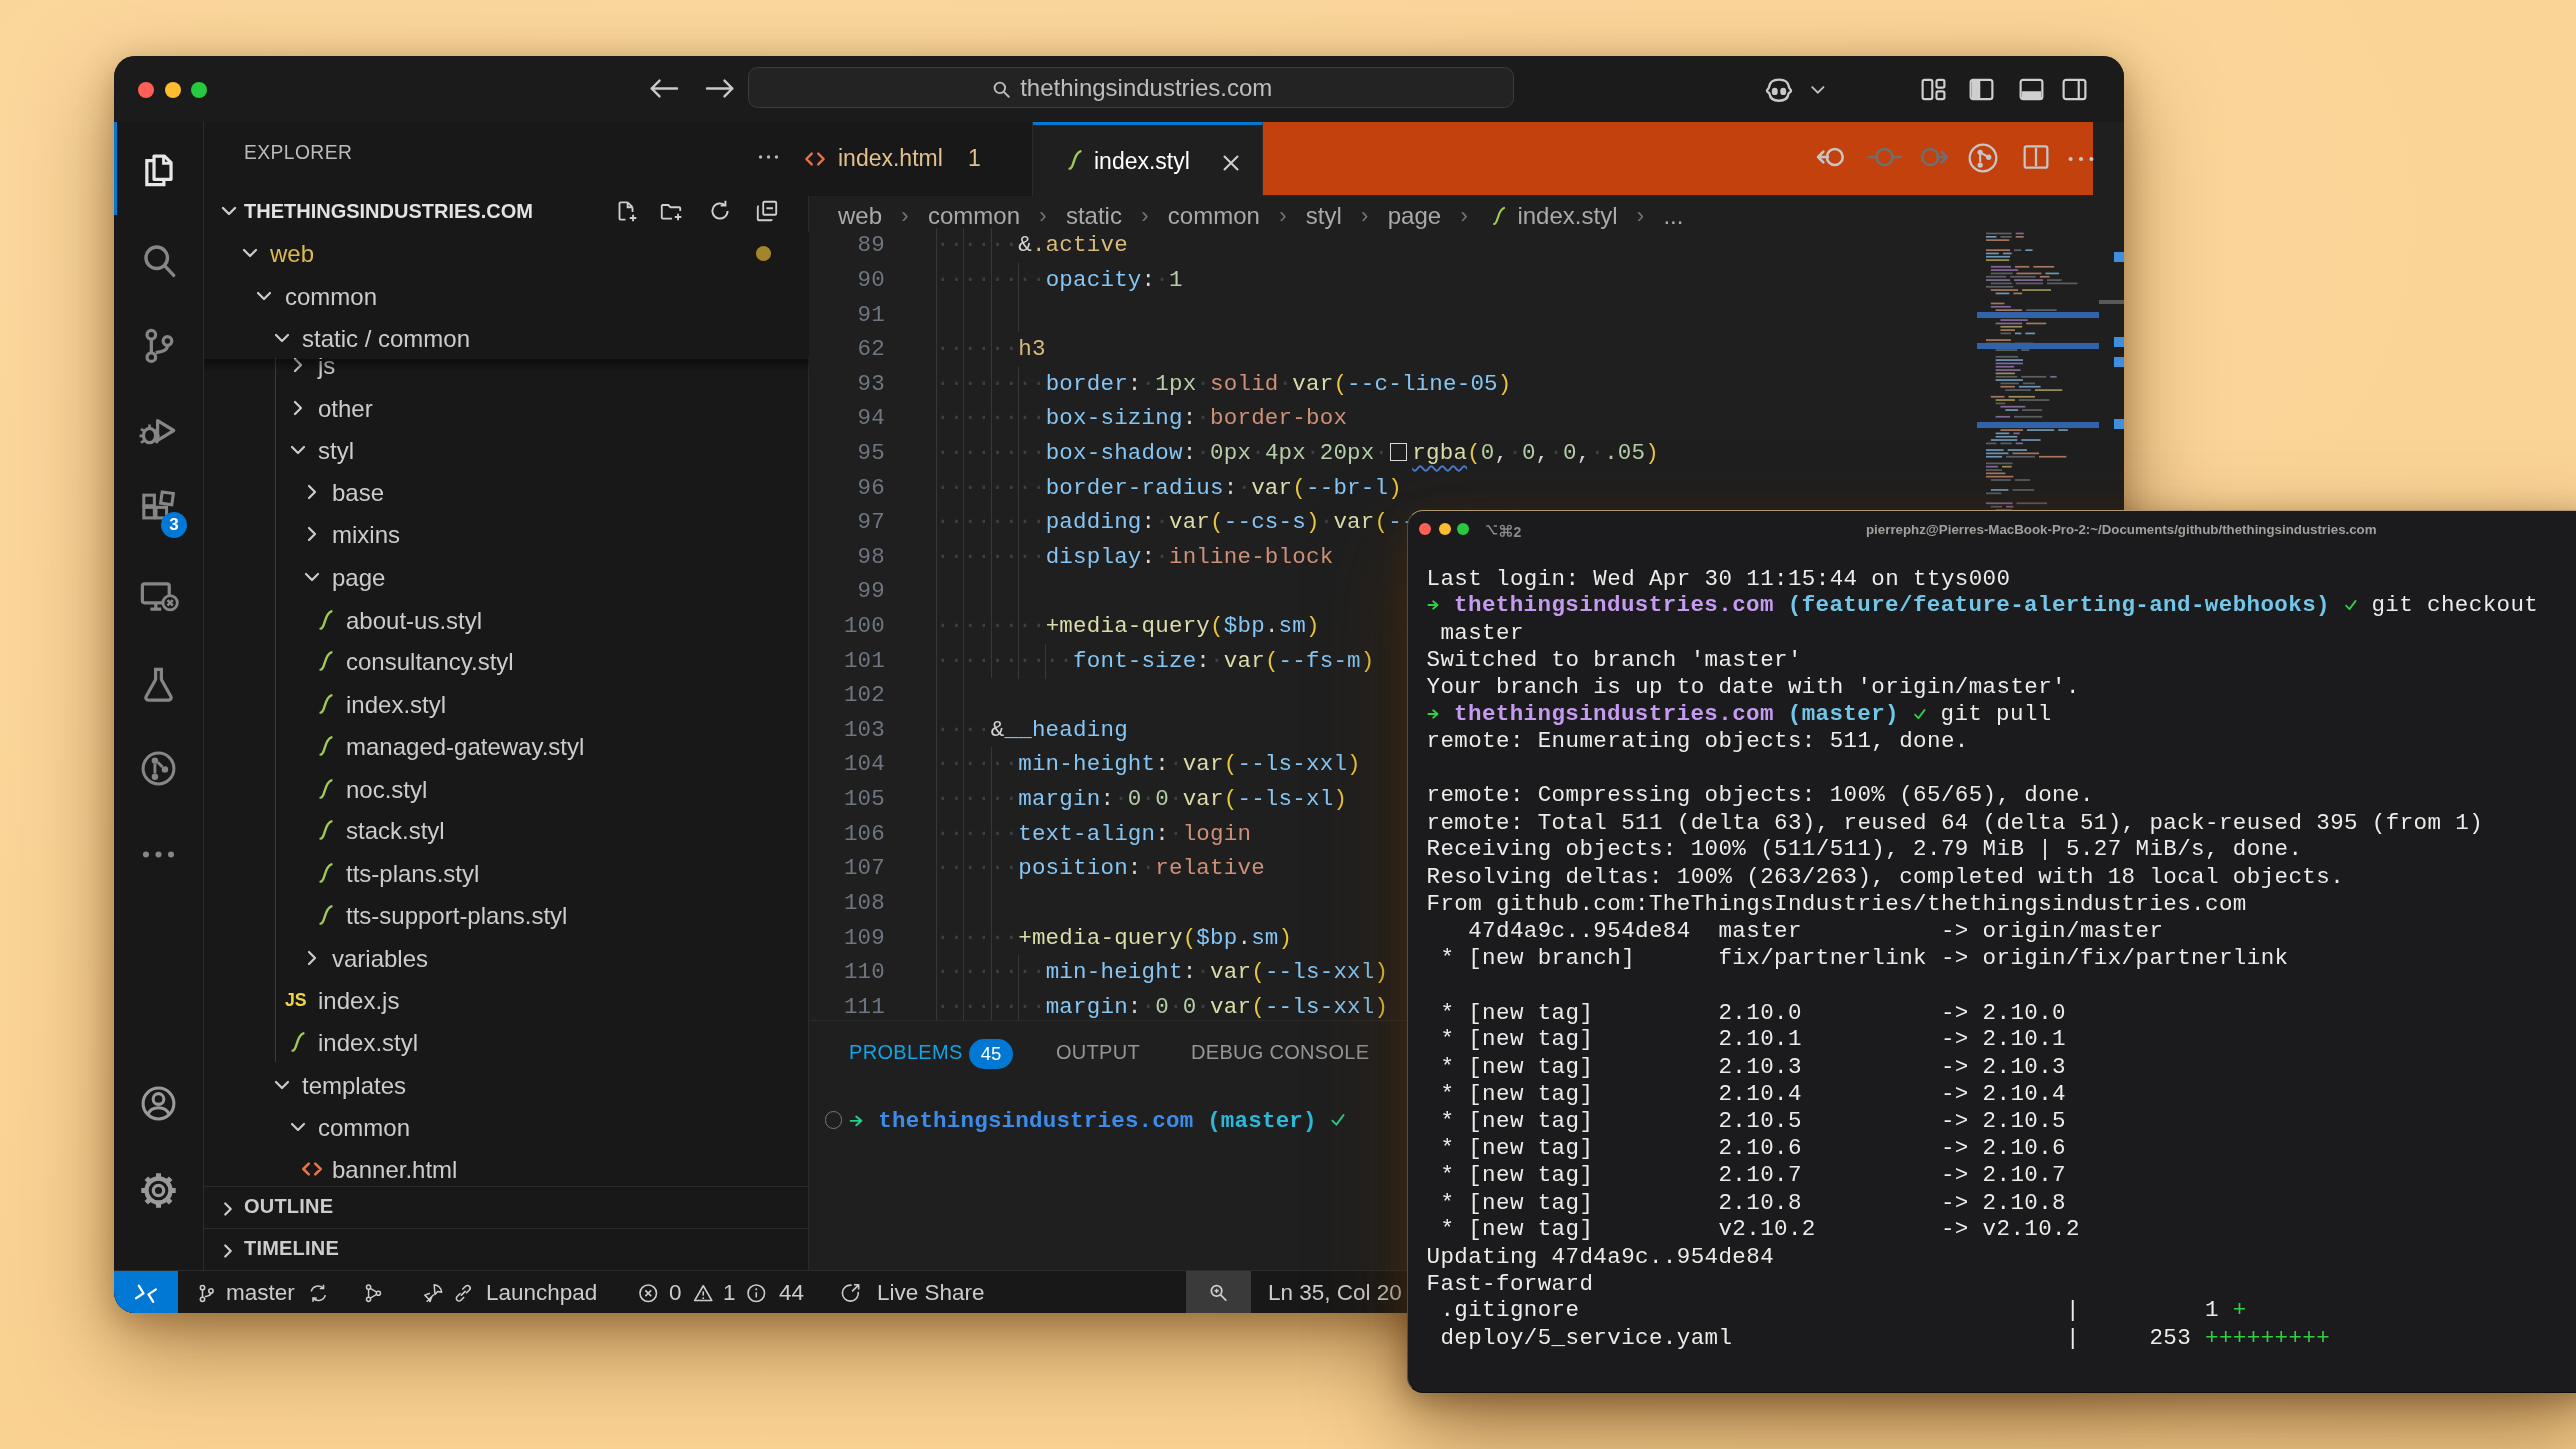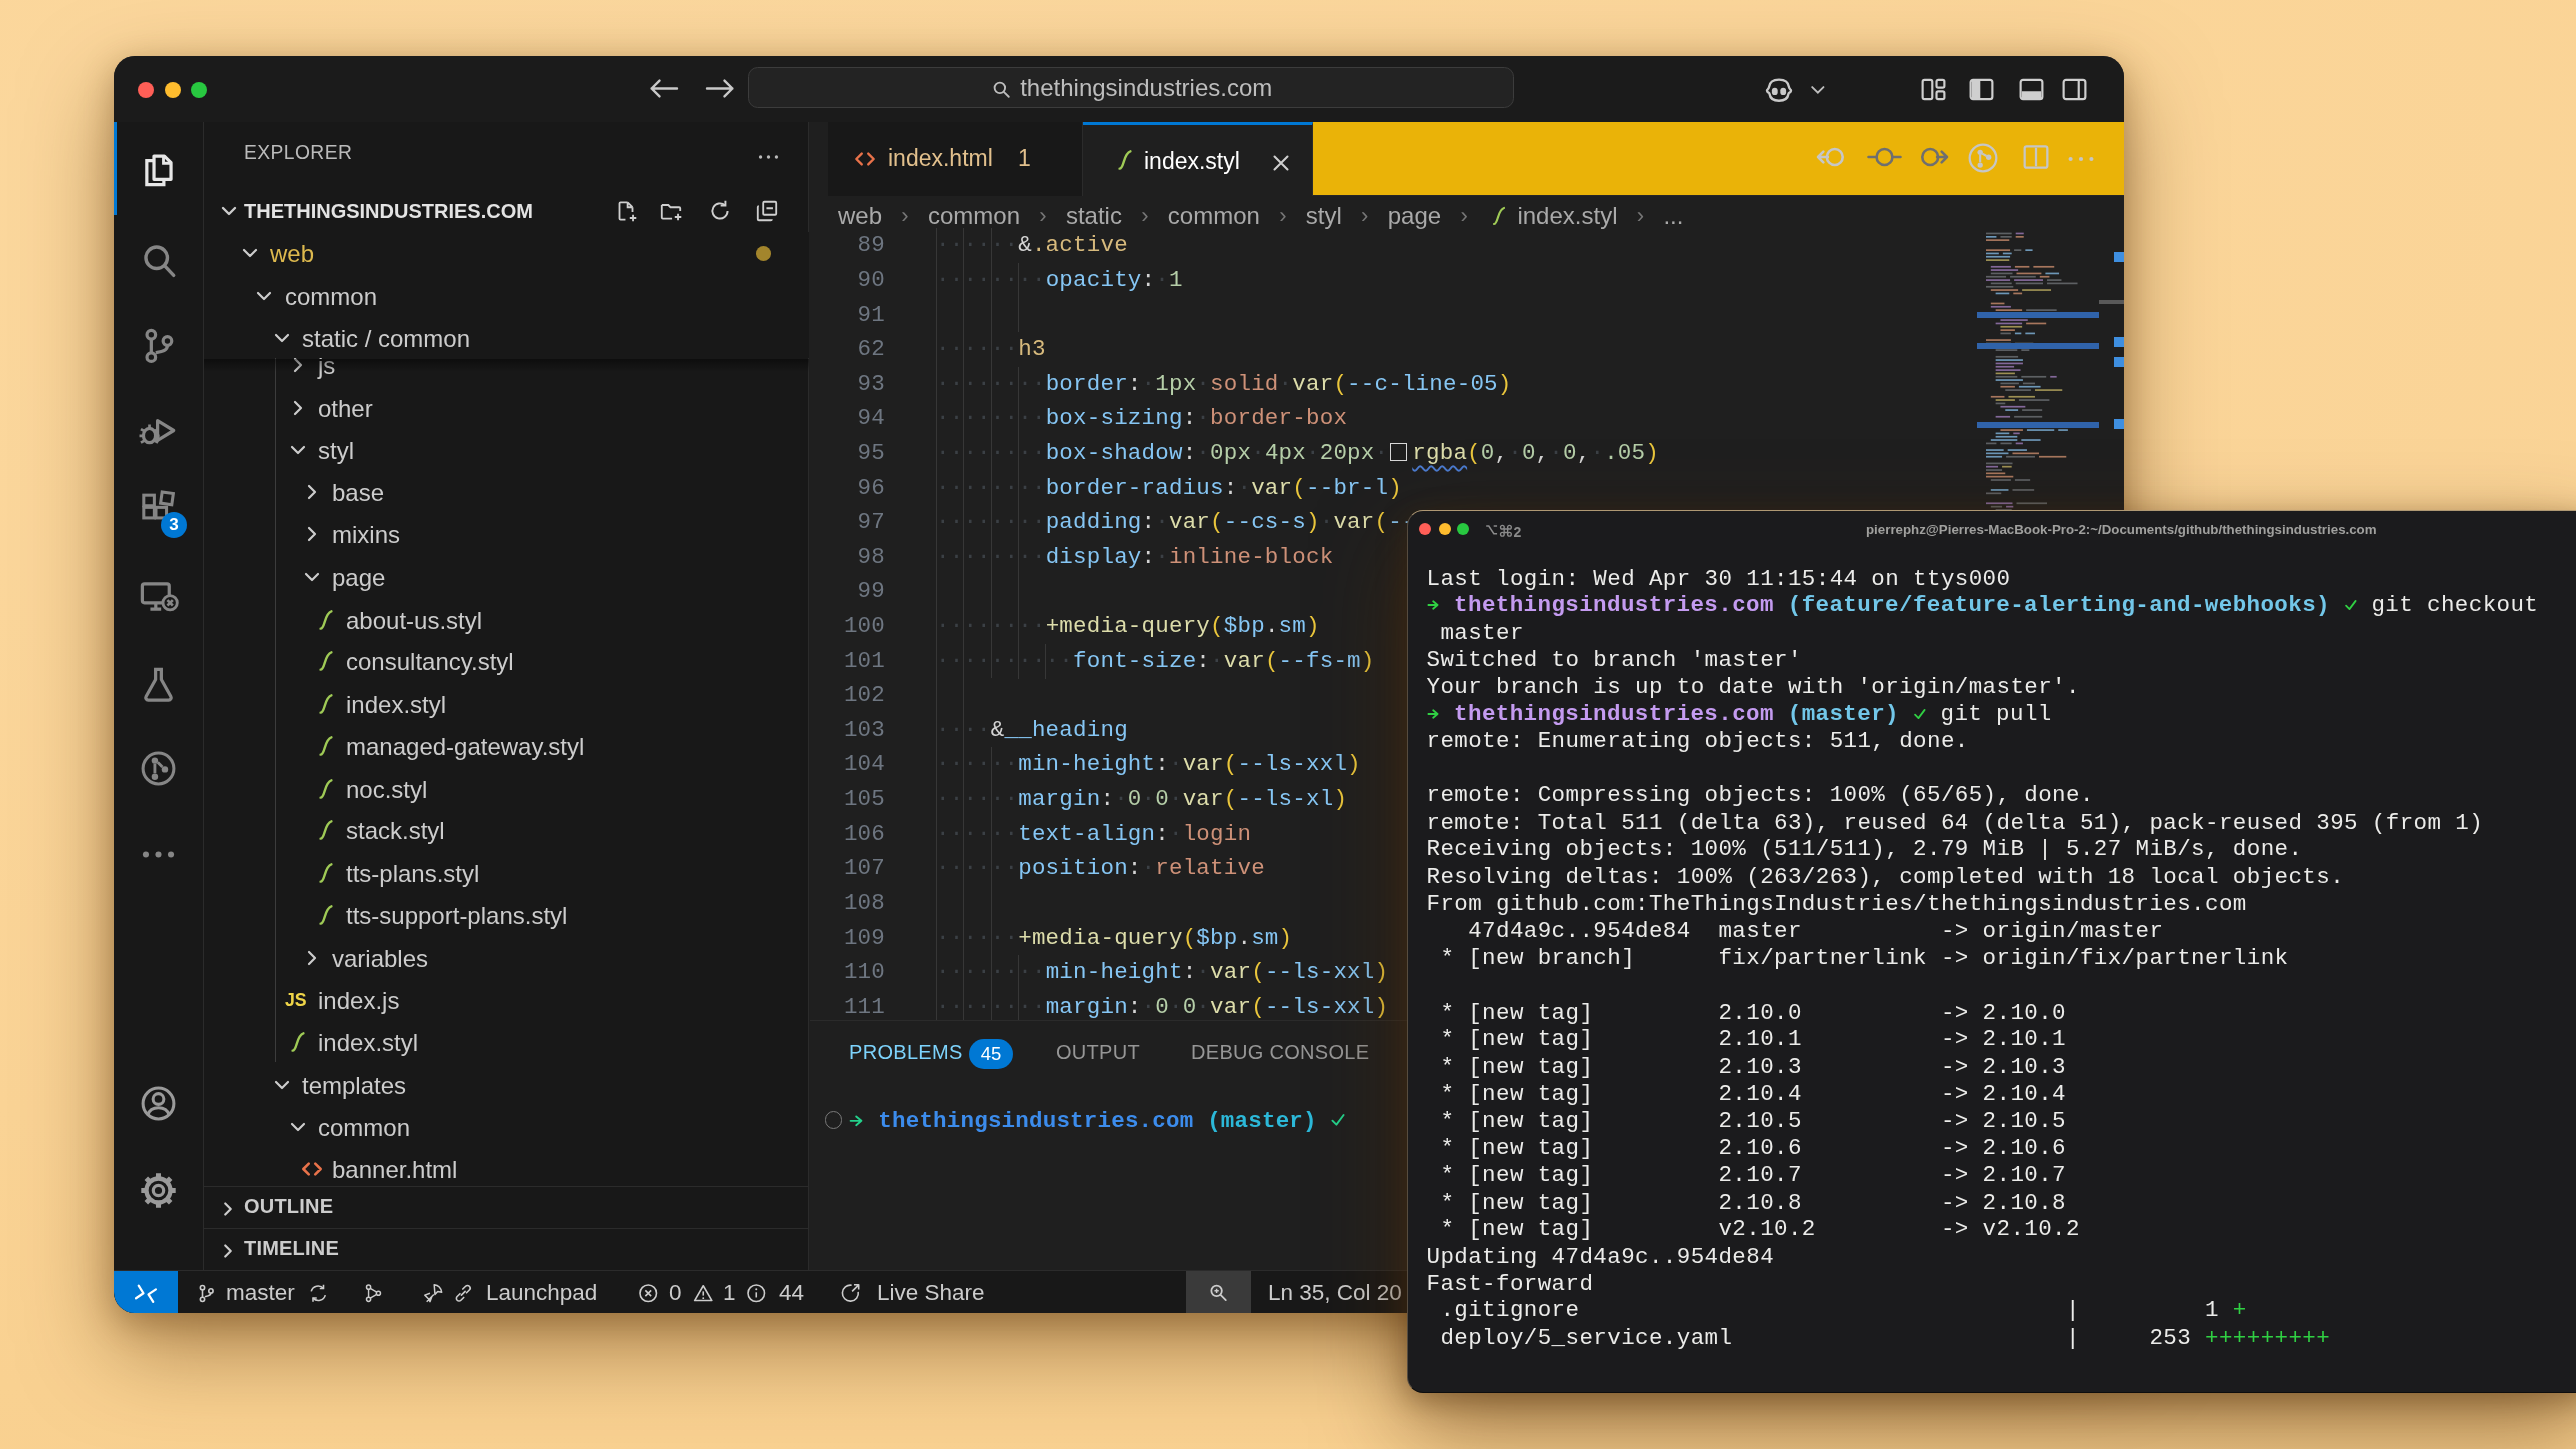--- a/index.html
+++ b/index.html
@@ -48,21 +48,21 @@
 .gold{color:#ddb94e}
 #golddot{position:absolute;left:642px;top:190px;width:15.3px;height:15.3px;border-radius:50%;background:#a3852c}
 #sticky{position:absolute;left:90px;top:176px;width:605px;height:126px;background:#181818}
 #stickyshadow{position:absolute;left:90px;top:303px;width:605px;height:13px;
   background:linear-gradient(180deg,rgba(0,0,0,.45),rgba(0,0,0,0))}
 .treeguide{position:absolute;width:0.8px;background:#3c3c3c}
 .seprow{position:absolute;left:90px;width:605px;height:0;border-top:0.8px solid #2b2b2b}
 .secbold{position:absolute;font-weight:700;color:#cccccc;font-size:20px;letter-spacing:0.2px}
 
 
-#tabbar{position:absolute;left:714px;top:66px;width:1315px;height:74px;background:#eab308;border-bottom:0.8px solid #252526}
+#tabbar{position:absolute;left:664px;top:66px;width:1315px;height:74px;background:#c2410c;border-bottom:0.8px solid #252526}
 .tab{position:absolute;top:0;height:74px}
 #tab1{left:0;width:255px;background:#181818;border-right:0.8px solid #2b2b2b}
 #tab2{left:255px;width:230px;background:#1f1f1f;border-right:0.8px solid #2b2b2b;border-top:3.2px solid #0078d4}
 .tabtxt{position:absolute;top:0;line-height:72px;font-size:23px}
 .tabico{position:absolute;top:24px;width:26px;height:26px}
 .eact{position:absolute;top:85px}
 
 
 #crumbs{position:absolute;left:724px;top:142px;height:35px;display:flex;align-items:center;color:#a9a9a9;font-size:24px;white-space:nowrap}
 #crumbs .sep{color:#767676;margin:0 19.3px;font-size:22px}
@@ -684,21 +684,21 @@
         <circle cx="7" cy="10" r="2.6" fill="#c6c6c6"></circle>
         <circle cx="20" cy="10" r="2.6" fill="#c6c6c6"></circle>
         <circle cx="33" cy="10" r="2.6" fill="#c6c6c6"></circle>
       </svg>
 
   <div id="crumbs">web<span class="sep">›</span>common<span class="sep">›</span>static<span class="sep">›</span>common<span class="sep">›</span>styl<span class="sep">›</span>page<span class="sep">›</span><svg class="cico" viewBox="0 0 24 24">
           <path d="M7 20c4.4 0 3.2-14 10-16" fill="none" stroke="#9fca56" stroke-width="2.2" stroke-linecap="round"></path>
         </svg>index.styl<span class="sep">›</span>...</div>
 
   <div id="panel">
-    <span class="ptab" style="left:39px;color:#7dd3fc">PROBLEMS</span>
+    <span class="ptab" style="left:39px;color:#0ea5e9">PROBLEMS</span>
     <div id="pbadge">45</div>
     <span class="ptab" style="left:246px">OUTPUT</span>
     <span class="ptab" style="left:381px">DEBUG CONSOLE</span>
     <div id="prompt"><span class="pring"></span><svg class="tar" viewBox="0 0 20 20" style="width:16px;height:17.7px;vertical-align:-2.4px">
             <path d="M2 10h12M9 4.5l6.5 5.5-6.5 5.5" fill="none" stroke="#23d18b" stroke-width="2.4" stroke-linecap="round" stroke-linejoin="round"></path>
           </svg> <span class="dir">thethingsindustries.com</span> <span class="br">(master)</span> <svg class="tck" viewBox="0 0 20 20" style="width:16px;height:17.7px">
             <path d="M3 11l5 5L17 4" fill="none" stroke="#23d18b" stroke-width="2.4" stroke-linecap="round" stroke-linejoin="round"></path>
           </svg></div>
   </div>
 

